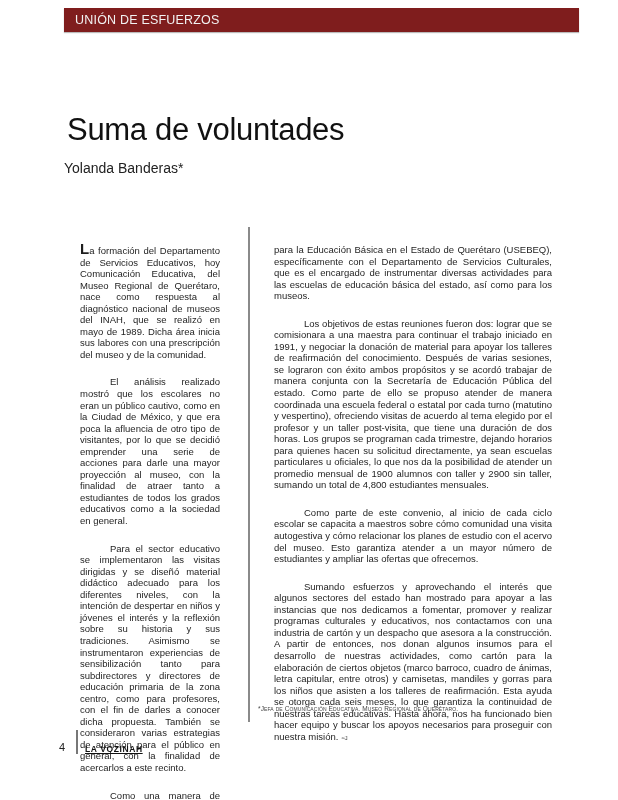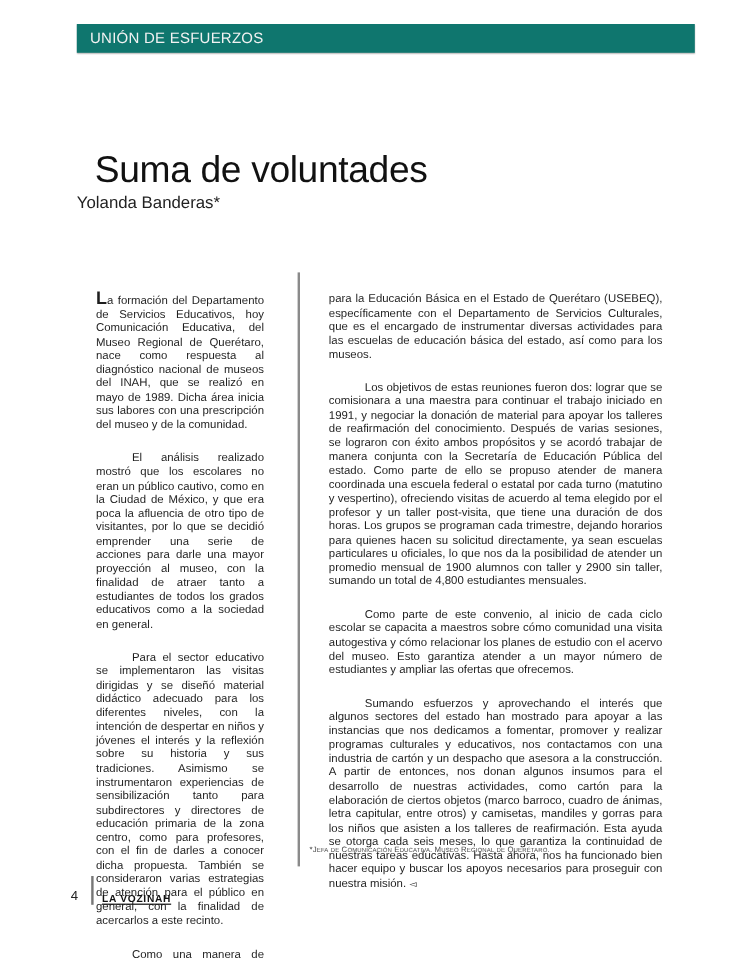--- a/index.html
+++ b/index.html
@@ -1,19 +1,19 @@
 <!DOCTYPE html>
 <html><head>
 <meta charset="utf-8">
 <style>
   html, body { margin:0; padding:0; background:#ffffff; }
   body { width:618px; height:800px; position:relative; overflow:hidden; font-family:"Liberation Sans", sans-serif; color:#1a1a1a; }
-  .section-bar { position:absolute; left:64px; top:20px; width:515px; height:24px; background:#0f766e; box-shadow:0 1px 1px #bbb; }
+  .section-bar { position:absolute; left:64px; top:8px; width:515px; height:24px; background:#7f1d1d; box-shadow:0 1px 1px #bbb; }
   .section-bar span { position:absolute; left:11px; top:5px; color:#f2f2f2; font-size:12.5px; letter-spacing:0.2px; }
-  .title { position:absolute; left:63px; top:108px; font-size:31px; font-weight:normal; color:#111; margin:16px; letter-spacing:-0.3px; }
+  .title { position:absolute; left:63px; top:108px; font-size:31px; font-weight:normal; color:#111; margin:4px; letter-spacing:-0.3px; }
   .author { position:absolute; left:64px; top:160px; font-size:14px; color:#222; }
   .col { position:absolute; top:228px; font-size:9.5px; line-height:11.55px; text-align:justify; color:#1e1e1e; }
   .col-left { left:64px; width:172px; }
   .col-right { left:258px; width:310px; }
   .col p { margin:16px; text-indent:30px; }
   .col p.first { text-indent:0; }
   .dropcap { font-size:15px; font-weight:bold; line-height:10px; }
   .divider { position:absolute; left:248px; top:227px; width:1.5px; height:495px; background:#8a8a8a; }
   .footnote { position:absolute; left:258px; top:705px; font-size:6.5px; color:#444; font-variant:small-caps; letter-spacing:0.1px; }
   .folio-num { position:absolute; left:59px; top:741px; font-size:11px; color:#222; }

